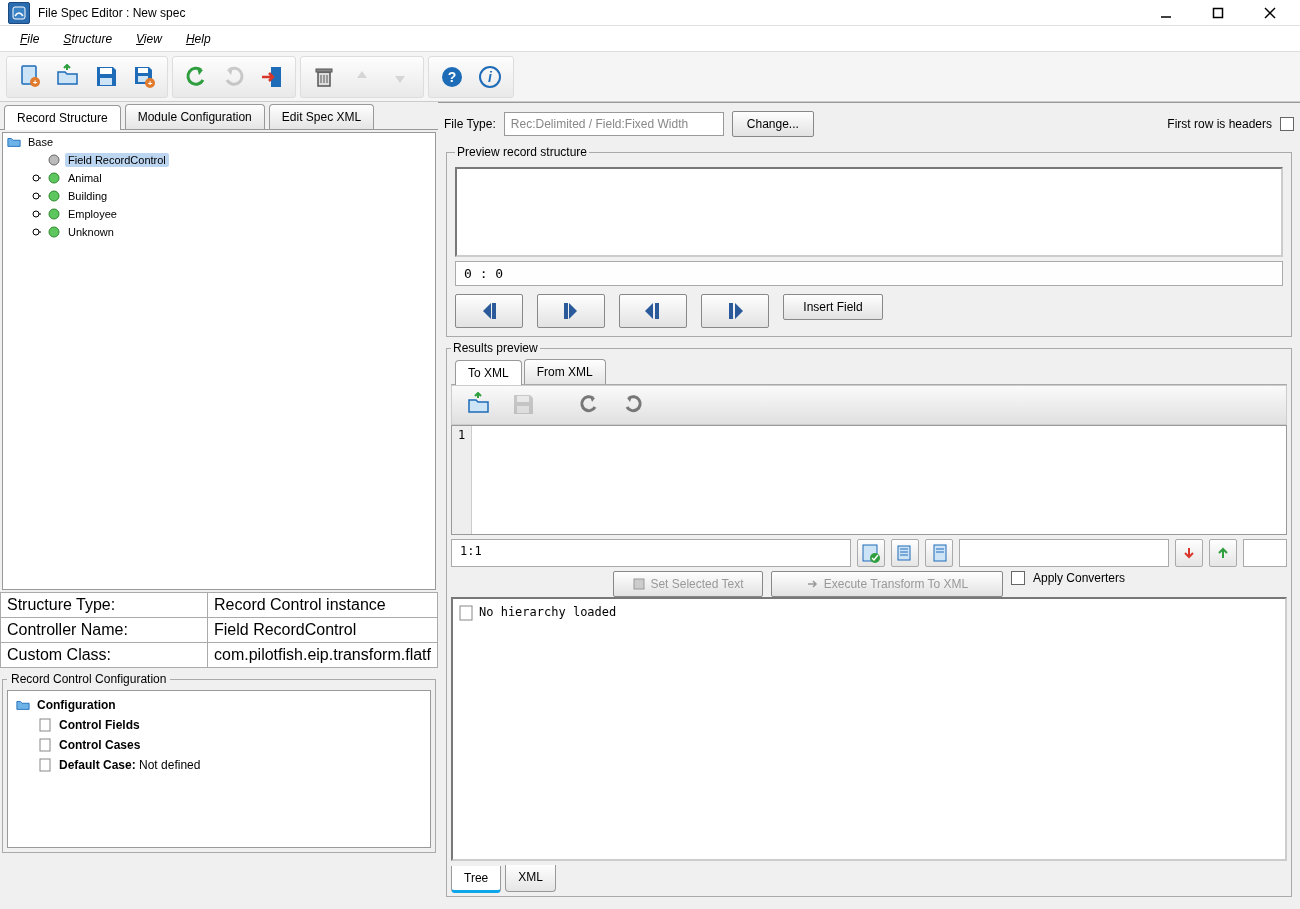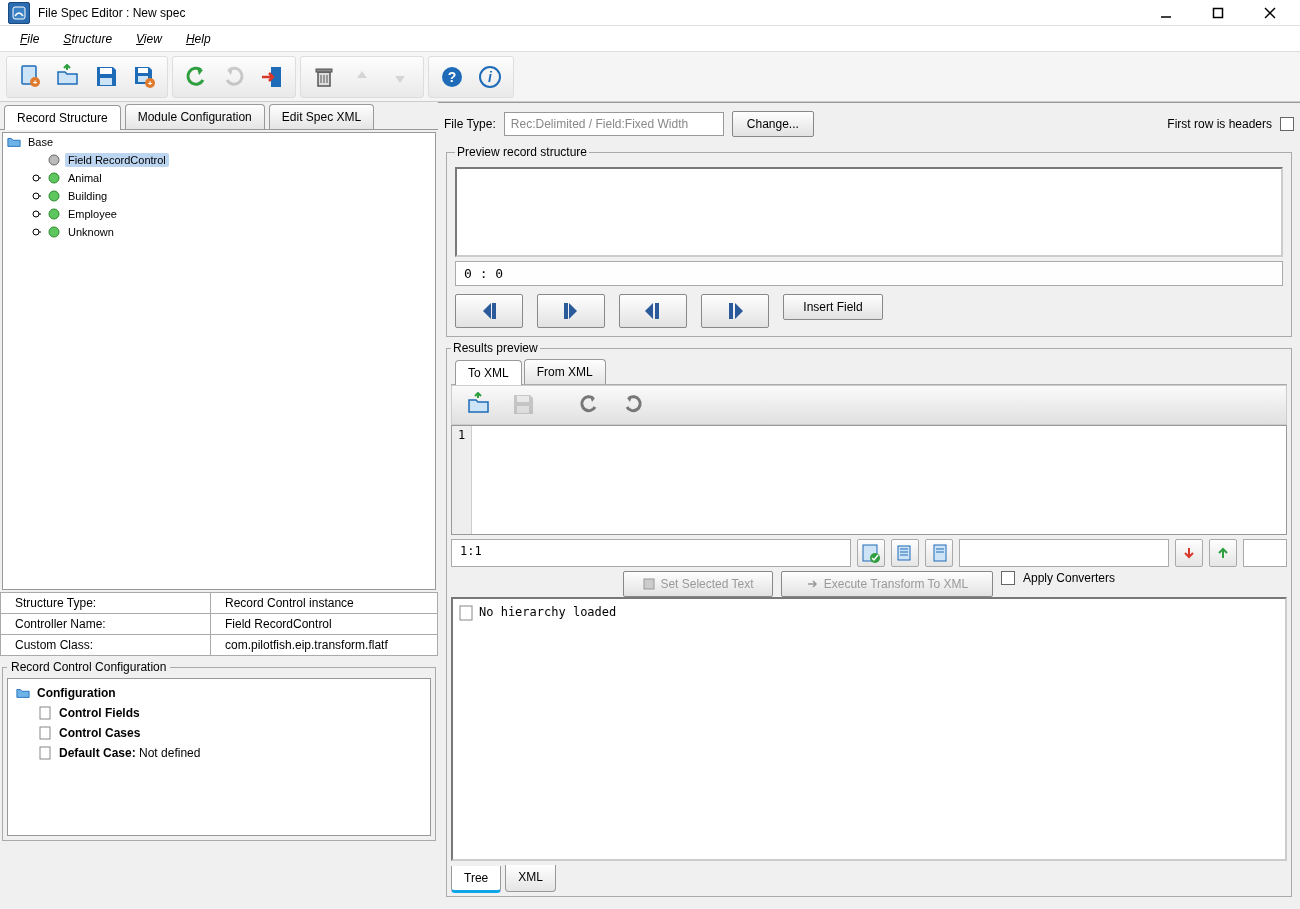--- a/index.html
+++ b/index.html
@@ -158,22 +158,22 @@
     padding: 3px 6px;
     font-weight: bold;
   }
   .info-table {
     width: 100%;
     border-collapse: collapse;
     background: #fff;
   }
   .info-table td {
     border: 1px solid #aaa;
-    padding: 3px 14px;
-    font-size: 12px;
+    padding: 3px 6px;
+    font-size: 16px;
   }
   .info-table td:first-child { width: 210px; }
   .fieldset {
     border: 1px solid #aaa;
     margin: 4px 2px 2px 2px;
     padding: 4px;
     background: #f0f0f0;
   }
   .fieldset legend {
     padding: 0 4px;
@@ -743,21 +743,21 @@
         <div class="status-box" style="width:44px"></div>
       </div>
 
       <div class="action-row">
         <button class="btn disabled" style="width:150px">
           <svg width="14" height="14" style="margin-right:4px">
               <rect x="2" y="2" width="10" height="10" fill="#ccc" stroke="#999"></rect>
             </svg>
           <span>Set Selected Text</span>
         </button>
-        <button class="btn disabled" style="width:212px">
+        <button class="btn disabled" style="width:232px">
           <svg width="14" height="14" style="margin-right:4px">
               <path d="M2 7 L10 7 M7 4 L10 7 L7 10" stroke="#999" stroke-width="1.5" fill="none"></path>
             </svg>
           <span>Execute Transform To XML</span>
         </button>
         <span class="checkbox"></span>
         <span>Apply Converters</span>
       </div>
 
       <div class="hierarchy-box">

